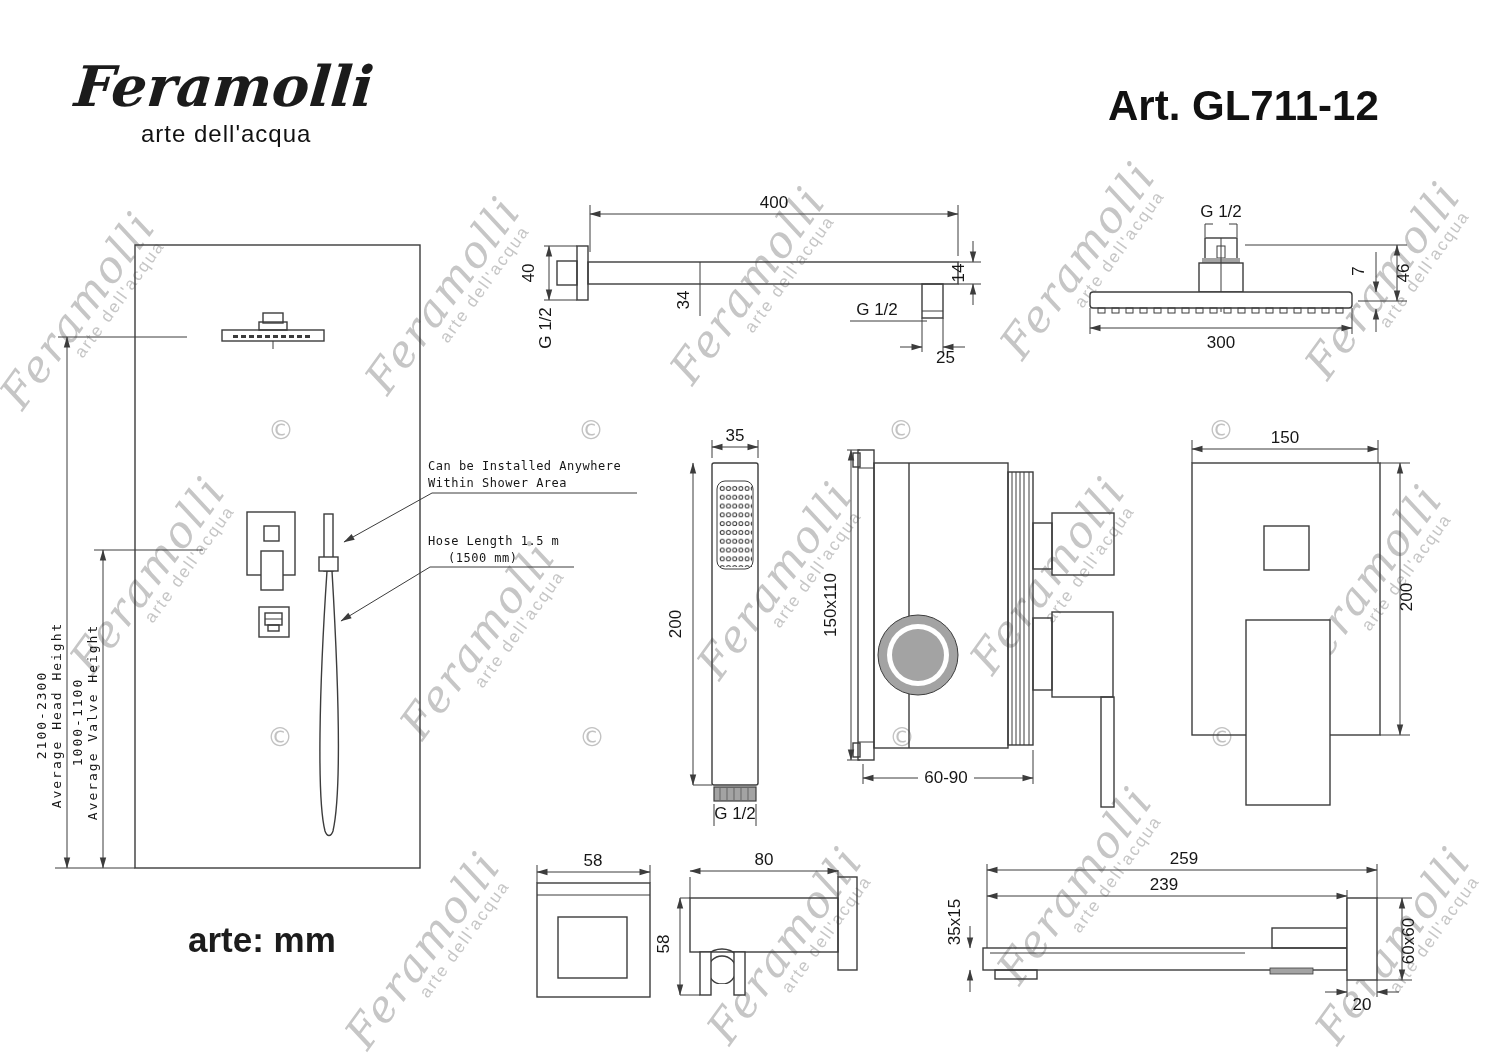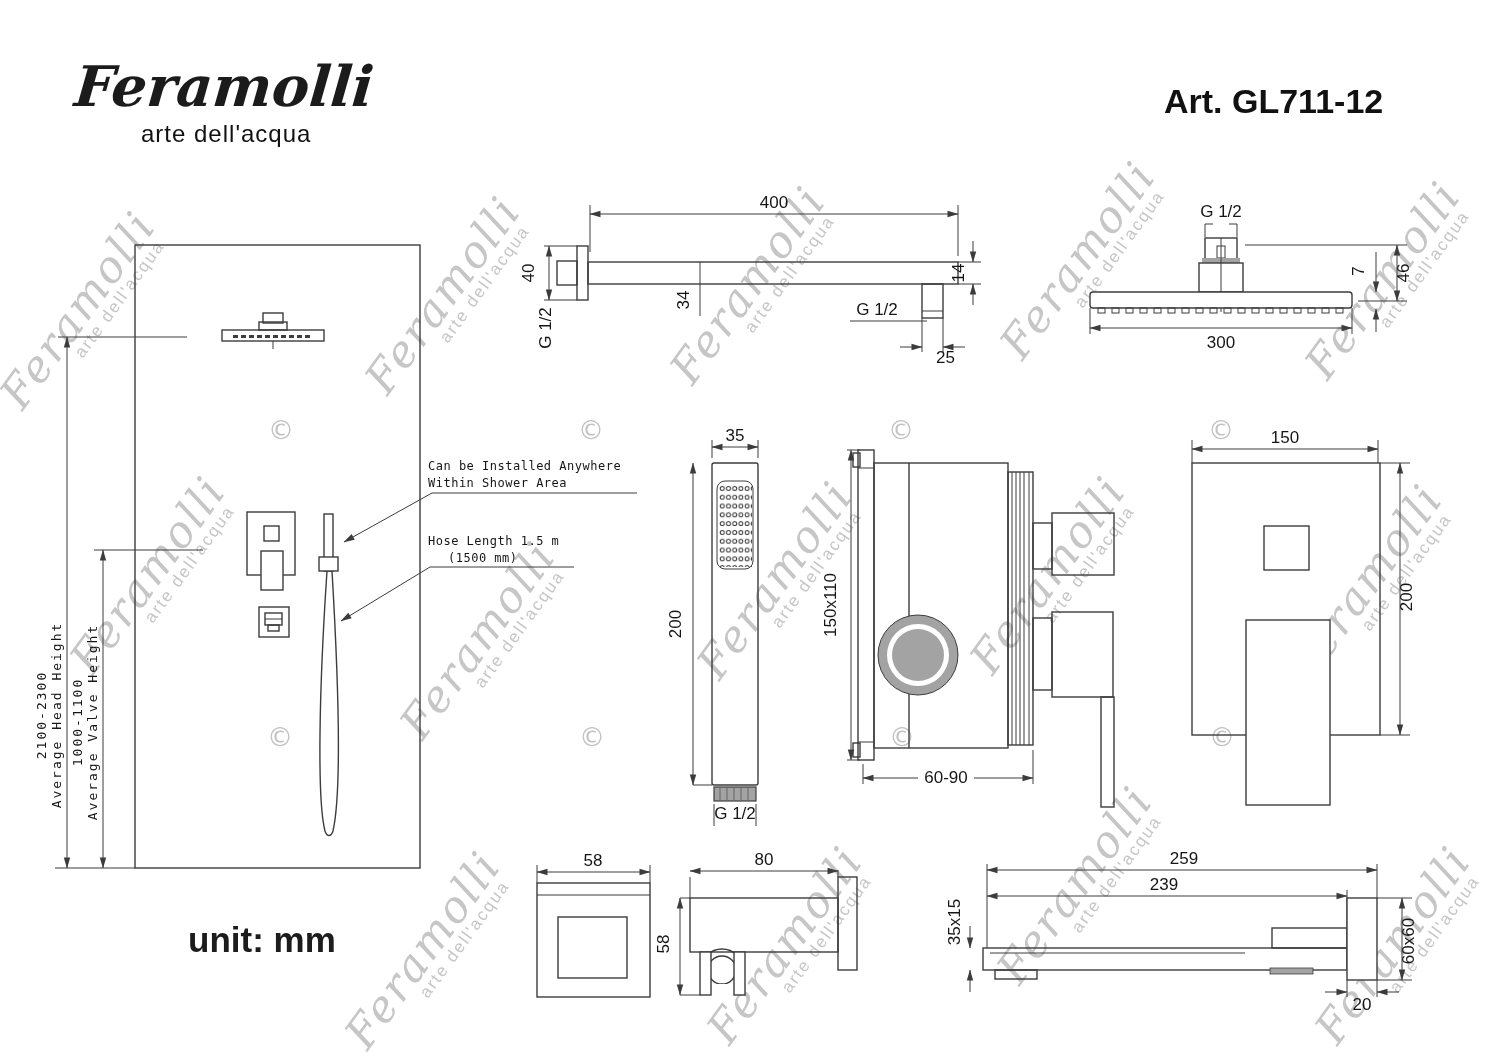--- a/index.html
+++ b/index.html
@@ -16,21 +16,21 @@
              letter-spacing:2px; margin:-2px 0 0 78px; }
   .cp { position:absolute; transform:translate(-50%,-50%); color:#c2c2c2; font-size:26px;
         font-family:"DejaVu Sans", sans-serif; pointer-events:none; }
 
   
   .logo { position:absolute; left:75px; top:58px; color:#1b1b1b; }
   .logo-name { display:block; font-family:"DejaVu Serif", serif; font-style:italic; font-weight:bold;
                font-size:56px; letter-spacing:0px; transform:skewX(-5deg); line-height:1; }
   .logo-tag  { display:block; font-family:"Liberation Sans", sans-serif; font-size:24px;
                letter-spacing:1px; margin:6px 0 0 66px; color:#111; }
-  .art { position:absolute; left:1164px; top:82px; font-size:34px; font-weight:bold; color:#111; }
+  .art { position:absolute; left:1108px; top:82px; font-size:42px; font-weight:bold; color:#111; }
   .unit { position:absolute; left:188px; top:920px; font-size:35px; font-weight:600; color:#1c1c1c; }
 
   
   svg.draw { position:absolute; left:0; top:0; }
   .ln { fill:none; stroke:#3c3c3c; stroke-width:1.4; }
   .lw { fill:#ffffff; stroke:#3c3c3c; stroke-width:1.4; }
   .lt { fill:none; stroke:#3c3c3c; stroke-width:1; }
   .dash { stroke-width:3; stroke-dasharray:5 3; }
   .knurl { stroke:#6f6f6f; stroke-width:1.2; }
   .arr2 { marker-start:url(#arr); marker-end:url(#arr); }
@@ -110,21 +110,21 @@
   <span class="cp" style="left:280px;top:737px">©</span>
   <span class="cp" style="left:592px;top:737px">©</span>
   <span class="cp" style="left:902px;top:737px">©</span>
   <span class="cp" style="left:1222px;top:737px">©</span>
 
   <div class="logo">
     <span class="logo-name">Feramolli</span>
     <span class="logo-tag">arte dell'acqua</span>
   </div>
   <div class="art">Art. GL711-12</div>
-  <div class="unit">unit: mm</div>
+  <div class="unit">arte: mm</div>
 
   <svg class="draw" width="1500" height="1058" viewBox="0 0 1500 1058">
     <defs>
       <marker id="arr" markerWidth="12" markerHeight="8" refX="11" refY="4" orient="auto-start-reverse" markerUnits="userSpaceOnUse">
         <path d="M0.5,0.8 L11.5,4 L0.5,7.2 Z" fill="#3c3c3c"></path>
       </marker>
       <pattern id="dotp" width="6.2" height="8.8" patternUnits="userSpaceOnUse">
         <circle cx="3.1" cy="4.4" r="2" fill="none" stroke="#3c3c3c" stroke-width="1"></circle>
       </pattern>
     </defs>

